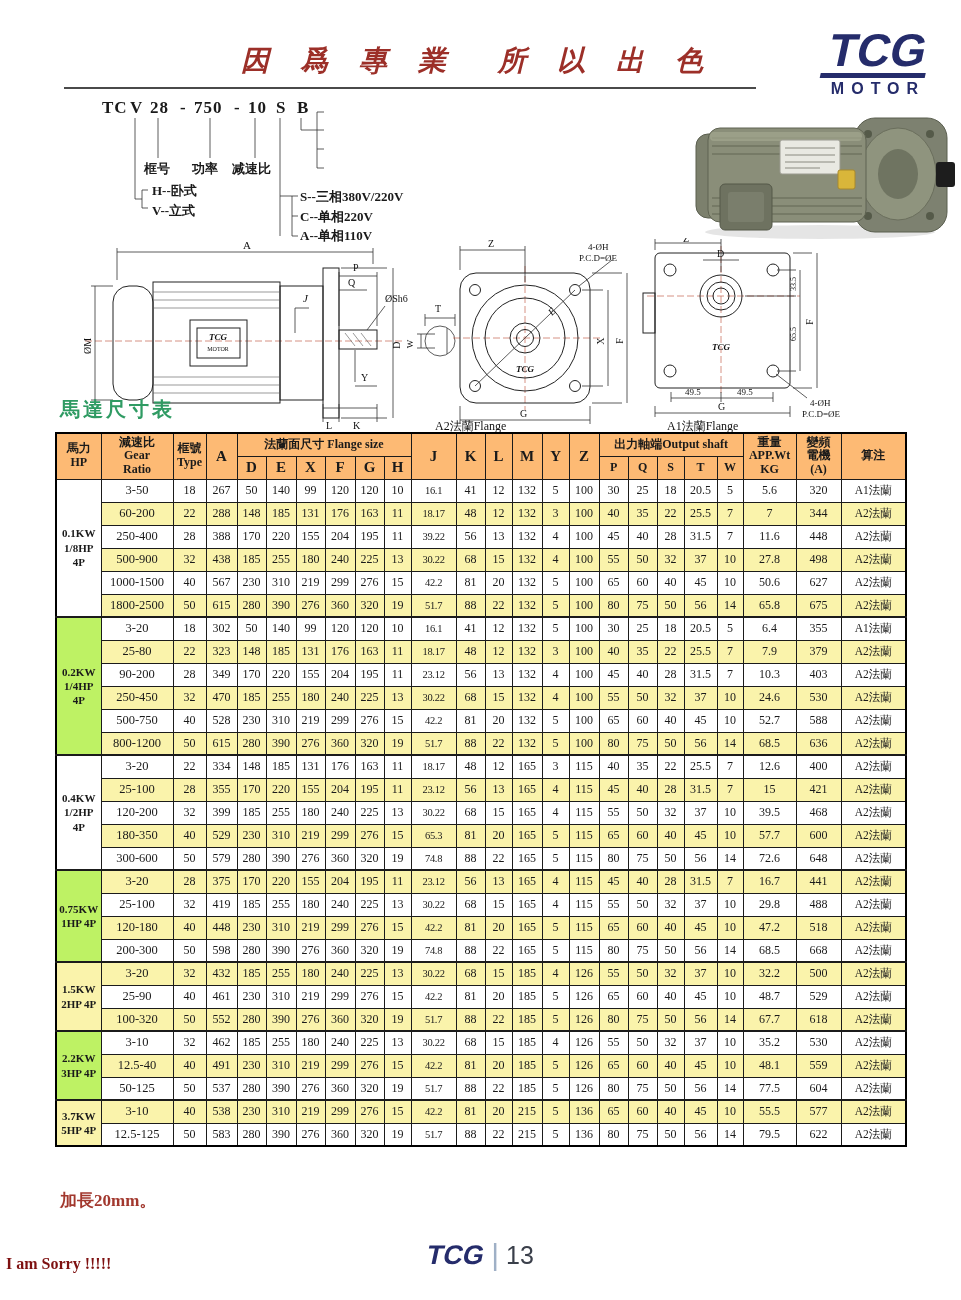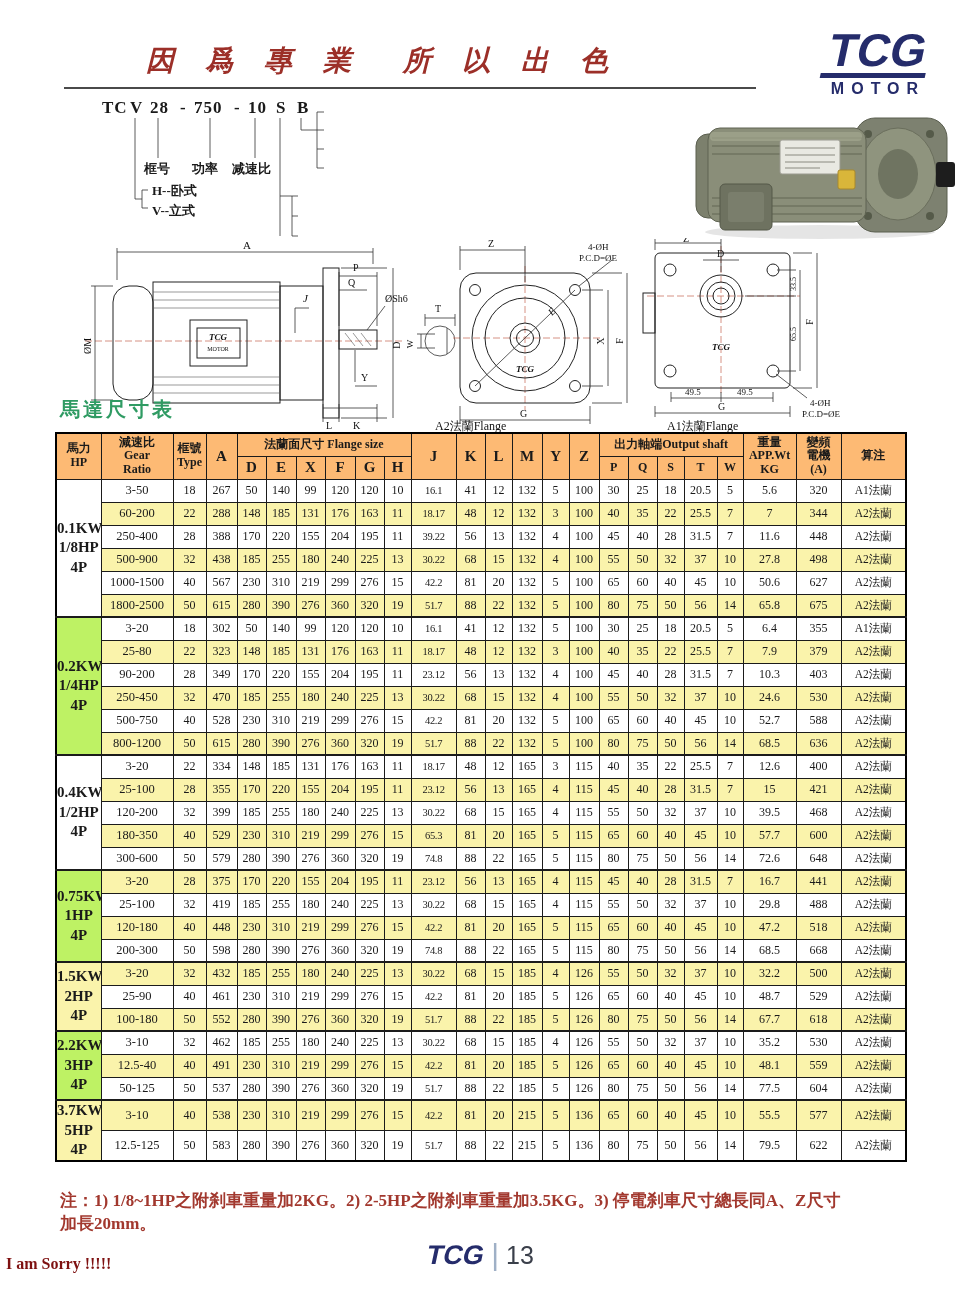--- a/index.html
+++ b/index.html
@@ -1,20 +1,20 @@
 <!DOCTYPE html>
 <html><head>
 <meta charset="utf-8">
 <style>
   html,body{margin:0;padding:0;background:#e8e8e8;}
   *{box-sizing:border-box;}
   .page{position:relative;width:961px;height:1300px;background:#ffffff;margin:0 auto;
         font-family:"Liberation Serif","DejaVu Serif",serif;color:#1a1a1a;overflow:hidden;}
   
-  .slogan{position:absolute;left:146px;top:42px;width:700px;
+  .slogan{position:absolute;left:128px;top:42px;width:700px;text-align:center;
           font-size:28px;font-weight:bold;font-style:italic;color:#9c2f28;letter-spacing:12px;}
   .hrule{position:absolute;left:64px;top:87px;width:692px;height:2px;background:#4a4a4a;}
   .logo{position:absolute;left:798px;top:28px;width:160px;text-align:center;}
   .logo .tcg{display:inline-block;transform:skewX(-12deg);font-weight:900;font-size:46px;
              line-height:44px;color:#252c6b;font-family:"Liberation Sans",sans-serif;
              border-bottom:5px solid #252c6b;padding:0 4px 1px 4px;}
   .logo .motor{margin-top:2px;font-family:"Liberation Sans",sans-serif;font-weight:bold;
                font-size:16px;letter-spacing:7px;color:#252c6b;}
   
   .mcode{position:absolute;left:92px;top:96px;width:400px;height:152px;font-size:13px;font-weight:bold;}
@@ -33,21 +33,21 @@
   
   .dimtable{position:absolute;left:55px;top:432px;border-collapse:collapse;table-layout:fixed;
             width:850px;border:2px solid #000;}
   .dimtable td,.dimtable th{border:1px solid #1b1b1b;text-align:center;vertical-align:middle;
             padding:0;height:23px;font-size:12px;white-space:pre-line;overflow:hidden;font-weight:normal;}
   .dimtable thead th{background:#fdba74;font-weight:bold;line-height:1.15;}
   .dimtable thead .big{font-size:15px;}
   .dimtable thead .sm{font-size:12px;}
   .dimtable tr.odd td{background:#faf3ab;}
   .dimtable tr.even td{background:#ffffff;}
-  .dimtable td.glabel{background:#ffffff;font-size:15px;line-height:1.3;font-weight:bold;}
+  .dimtable td.glabel{background:#ffffff;font-size:11px;line-height:1.3;font-weight:bold;}
   .dimtable td.glabel.gy{background:#bef264;margin-left:41px;}
   .dimtable td.jcol{font-size:10.5px;letter-spacing:-0.3px;}
   .dimtable td.ratio{font-size:12.5px;}
   .dimtable td.fnote{font-size:11.5px;}
   .dimtable tr.gtop td{border-top-width:2px;}
   
   .notes{position:absolute;left:60px;top:1190px;width:850px;color:#a2382e;font-size:17px;
          font-weight:bold;line-height:1.35;}
   .footer{position:absolute;left:0;top:1238px;width:961px;display:flex;justify-content:center;
           align-items:center;gap:7px;}
@@ -89,20 +89,25 @@
     <span class="cp" style="left:142px">-</span>
     <span class="cp" style="left:156px">10</span>
     <span class="cp" style="left:184px">S</span>
     <span class="cp" style="left:205px">B</span>
     <span class="flbl" style="left:52px;top:64px">框号</span>
     <span class="flbl" style="left:100px;top:64px">功率</span>
     <span class="flbl" style="left:140px;top:64px">减速比</span>
     <div class="stack" style="left:60px;top:85px;">
         <div>H--卧式</div>
         <div>V--立式</div>
+      </div>
+    <div class="stack" style="left:208px;top:91px;">
+        <div>S--三相380V/220V</div>
+        <div>C--单相220V</div>
+        <div>A--单相110V</div>
       </div>
   </div>
 
   <svg class="photo" width="265" height="128" viewBox="0 0 265 128">
     <ellipse cx="130" cy="120" rx="115" ry="7" fill="rgba(0,0,0,0.10)"></ellipse>
     <rect x="165" y="6" width="92" height="114" rx="20" fill="#7d8170" stroke="#5a5e4f"></rect>
     <ellipse cx="208" cy="62" rx="38" ry="46" fill="#8f947e" stroke="#6a6e5c"></ellipse>
     <ellipse cx="208" cy="62" rx="20" ry="25" fill="#6f7461"></ellipse>
     <circle cx="178" cy="22" r="4" fill="#555a49"></circle>
       <circle cx="240" cy="22" r="4" fill="#555a49"></circle>
@@ -914,21 +919,21 @@
           <td>65</td>
           <td>60</td>
           <td>40</td>
           <td>45</td>
           <td>10</td>
           <td>48.7</td>
           <td>529</td>
           <td class="fnote">A2法蘭</td>
         </tr>
         <tr class="odd">
-          <td class="ratio">100-180</td>
+          <td class="ratio">100-320</td>
           <td>50</td>
           <td>552</td>
           <td>280</td>
           <td>390</td>
           <td>276</td>
           <td>360</td>
           <td>320</td>
           <td>19</td>
           <td class="jcol">51.7</td>
           <td>88</td>
@@ -1071,21 +1076,20 @@
           <td>56</td>
           <td>14</td>
           <td>79.5</td>
           <td>622</td>
           <td class="fnote">A2法蘭</td>
         </tr>
       </tbody>
   </table>
 
   <div class="notes">
-    <div>注：1) 1/8~1HP之附刹車重量加2KG。2) 2-5HP之附刹車重量加3.5KG。3) 停電刹車尺寸總長同A、Z尺寸</div>
     <div>加長20mm。</div>
   </div>
 
   <div class="footer">
     <span class="tcg">TCG</span>
     <span class="sep">|</span>
     <span class="pg">13</span>
   </div>
   <div class="sorry">I am Sorry !!!!!</div>
 

